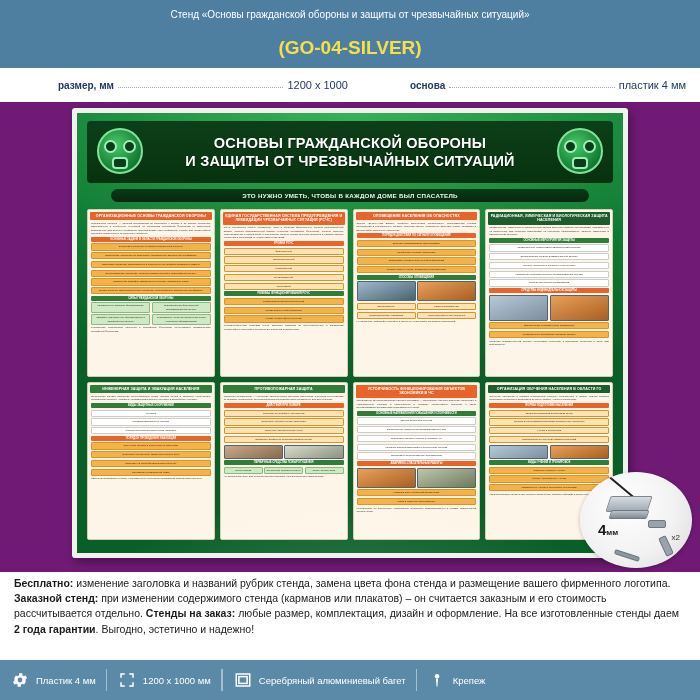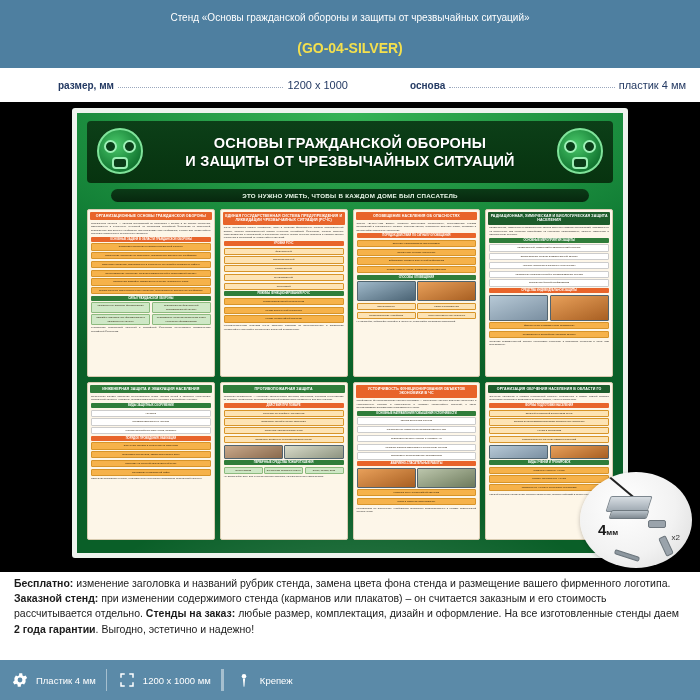--- a/index.html
+++ b/index.html
@@ -19,21 +19,21 @@
     color:#ffffff;
     display:flex; flex-direction:column;
     align-items:center; justify-content:center;
     text-align:center;
   }
   .header-title {
     font-size:10px; font-weight:normal; line-height:1.25;
     padding:0 14px;
   }
   .header-sub {
-    font-size:14px; font-weight:bold; color:#f4e04d;
+    font-size:19px; font-weight:bold; color:#f4e04d;
     margin-top:16px;
   }
 
   
   .spec-row {
     width:700px; height:34px;
     display:flex; align-items:center;
     padding:0 14px;
     font-size:10px; color:#243a63;
     background:#ffffff;
@@ -45,21 +45,21 @@
     margin:0 4px 3px 4px;
     height:9px;
   }
   .spec-val { font-weight:normal; white-space:nowrap; font-size:11px;}
   .spec-gap { width:18px; }
 
   
   .board-wrap {
     position:relative;
     width:700px; height:470px;
-    background:#000000;
+    background:#701a75;
     padding-left:41px;
   }
   .board {
     position:absolute;
     left:72px; top:6px;
     width:556px; height:450px;
     background:#1f8f3f;
     background-image:
       radial-gradient(ellipse 120% 60% at 50% 0%, #35b355 0%, #0f7a33 60%, #0a5f28 100%);
     border:5px solid #eef3ee;
@@ -527,20 +527,29 @@
       <svg width="18" height="18" viewBox="0 0 24 24" fill="none" stroke="#ffffff" stroke-width="2">
         <path d="M4 9V4h5M20 9V4h-5M4 15v5h5M20 15v5h-5"></path>
       </svg>
     </span>
     <span>1200 x 1000 мм</span>
   </div>
   <div class="ib-sep"></div>
 
   <div class="ib-sep"></div>
 
+  <div class="ib-item">
+    <span class="ib-ico">
+      <svg width="18" height="18" viewBox="0 0 24 24" fill="none" stroke="#ffffff" stroke-width="2">
+        <rect x="3" y="4" width="18" height="16"></rect>
+        <rect x="6.5" y="7.5" width="11" height="9"></rect>
+      </svg>
+    </span>
+    <span>Серебряный алюминиевый багет</span>
+  </div>
   <div class="ib-sep"></div>
 
   <div class="ib-item">
     <span class="ib-ico">
       <svg width="18" height="18" viewBox="0 0 24 24" fill="#ffffff">
         <circle cx="12" cy="7" r="3"></circle>
         <path d="M10.5 10h3l-1 11h-1z"></path>
       </svg>
     </span>
     <span>Крепеж</span>

